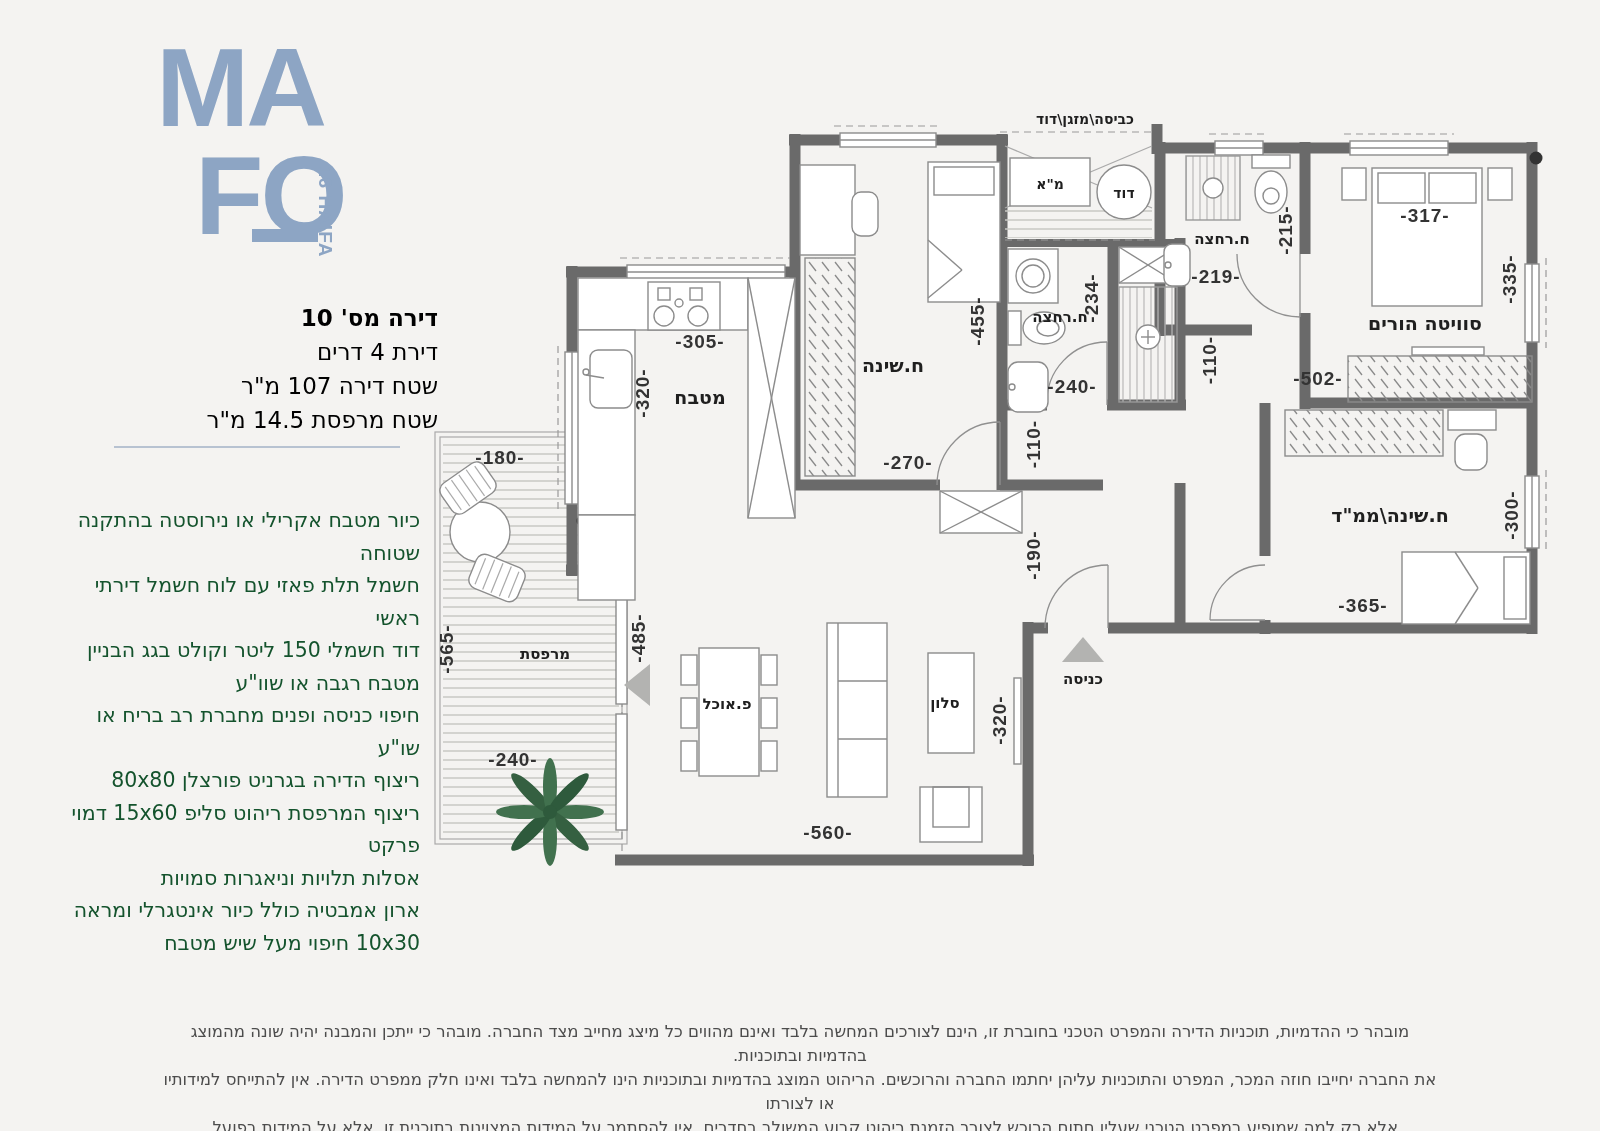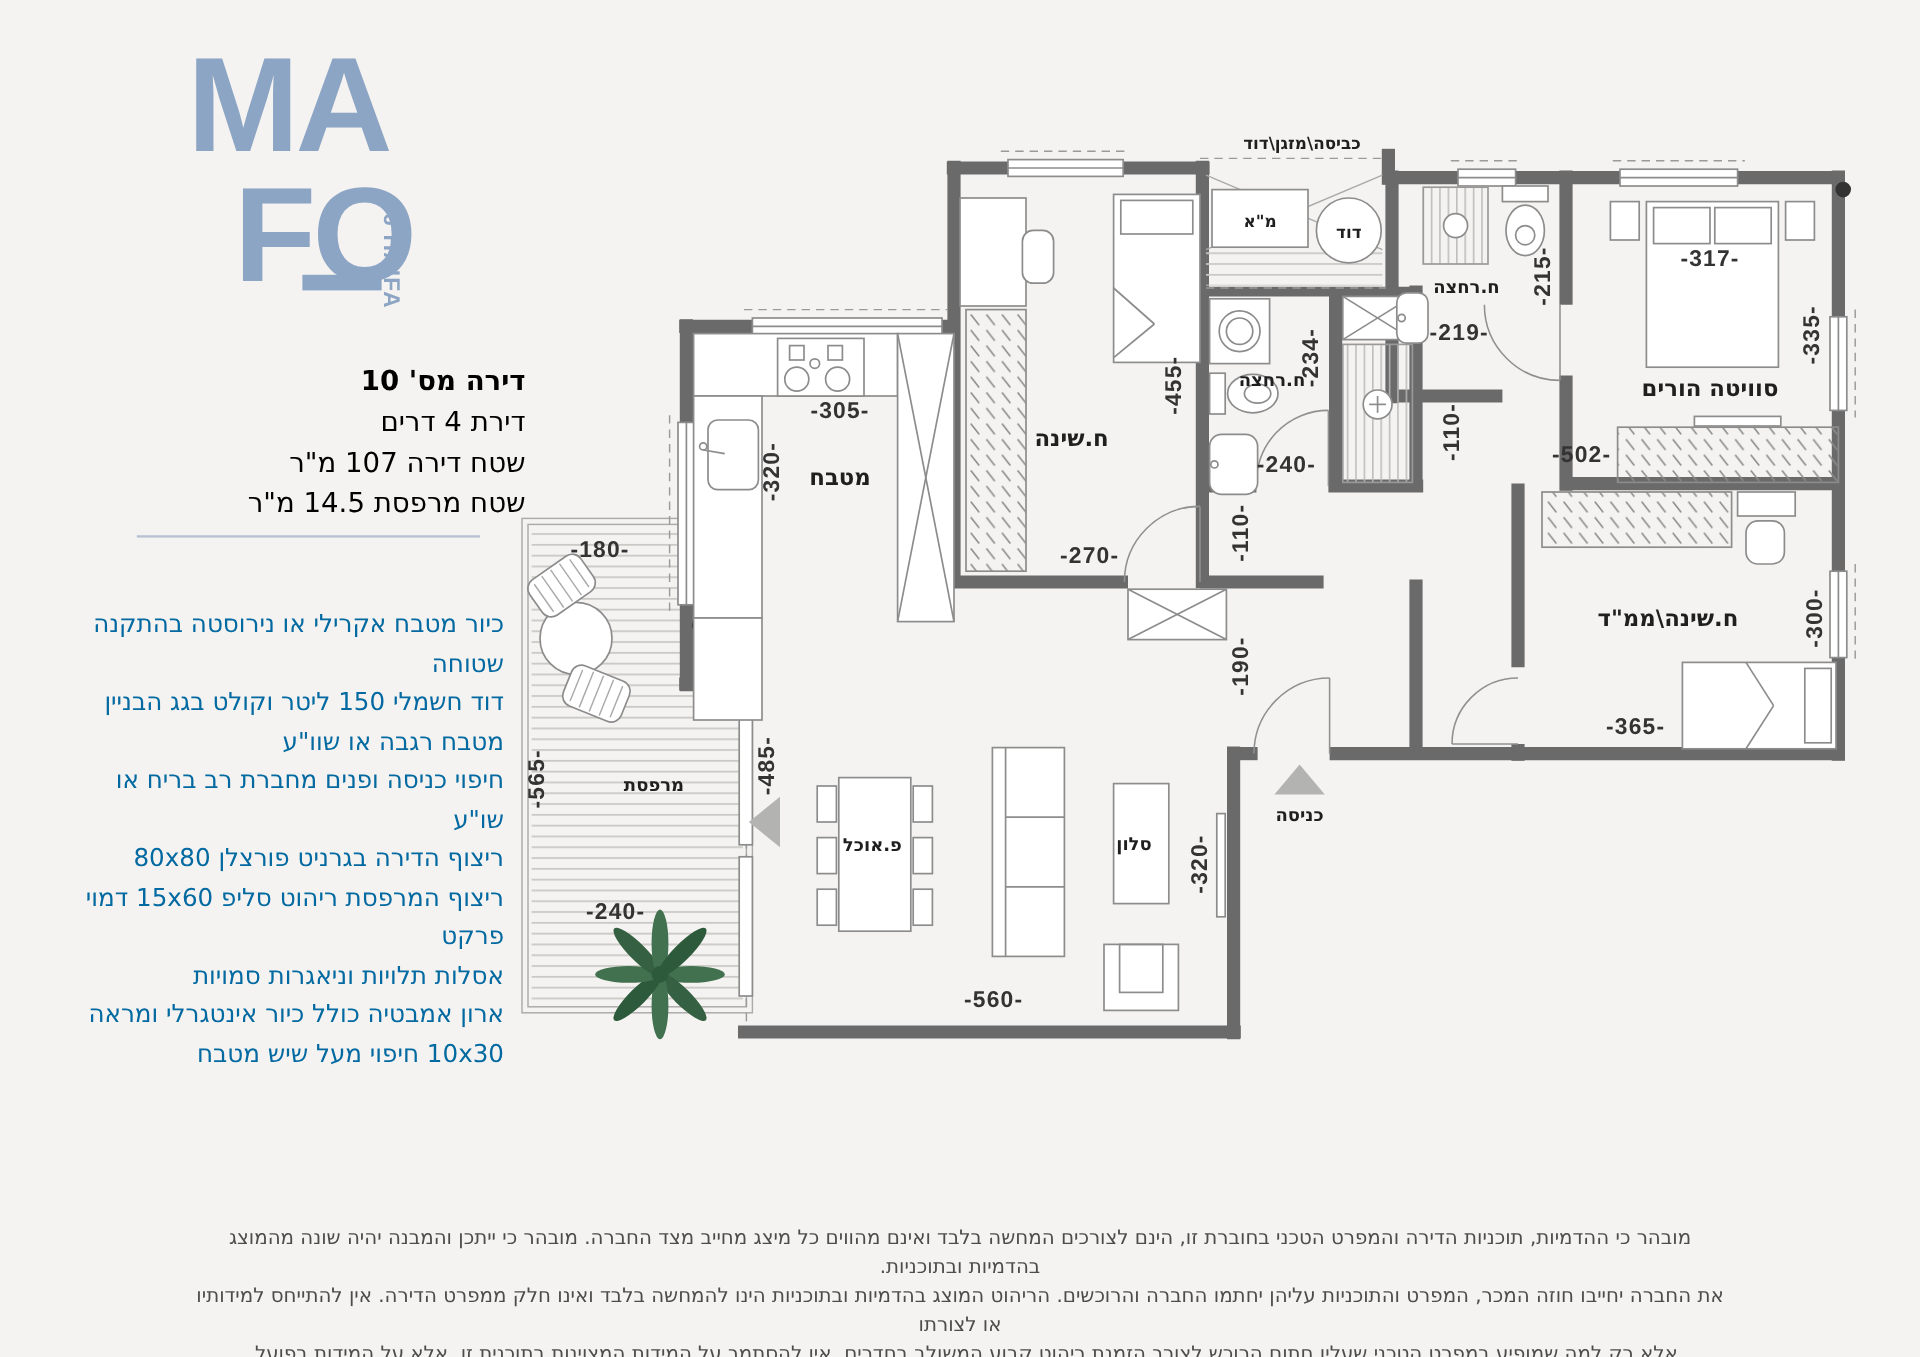--- a/index.html
+++ b/index.html
@@ -25,21 +25,21 @@
   .apt-info{
     position:absolute;left:140px;top:301px;width:298px;
     direction:rtl;text-align:right;color:#000000;
     font-size:23px;line-height:34px;
   }
   .apt-info .t{font-weight:bold;}
   .divider{position:absolute;left:114px;top:446px;width:286px;height:2px;background:#b7c2d1;}
   
   .specs{
     position:absolute;left:55px;top:504px;width:365px;
-    direction:rtl;text-align:right;color:#0369a1;
+    direction:rtl;text-align:right;color:#14532d;
     font-size:20.5px;line-height:32.5px;
   }
   
   .disclaimer{
     position:absolute;left:160px;top:1020px;width:1280px;
     direction:rtl;text-align:center;color:#4c4c4c;
     font-size:16.5px;line-height:24px;
   }
   
   .plan{position:absolute;left:420px;top:100px;width:1140px;height:790px;}
@@ -68,20 +68,21 @@
 <div class="apt-info">
   <div class="t">דירה מס' 10</div>
   <div>דירת 4 דרים</div>
   <div>שטח דירה  107 מ"ר</div>
   <div>שטח מרפסת 14.5 מ"ר</div>
 </div>
 <div class="divider"></div>
 
 <div class="specs">
   <div>כיור מטבח אקרילי או נירוסטה בהתקנה שטוחה</div>
+  <div>חשמל תלת פאזי עם לוח חשמל דירתי ראשי</div>
   <div>דוד חשמלי 150 ליטר וקולט בגג הבניין</div>
   <div>מטבח רגבה או שוו"ע</div>
   <div>חיפוי כניסה ופנים מחברת רב בריח או שו"ע</div>
   <div>ריצוף הדירה בגרניט פורצלן 80x80</div>
   <div>ריצוף המרפסת ריהוט סליפ 15x60 דמוי פרקט</div>
   <div>אסלות תלויות וניאגרות סמויות</div>
   <div>ארון אמבטיה כולל כיור אינטגרלי ומראה</div>
   <div>10x30 חיפוי מעל שיש מטבח</div>
 </div>
 

